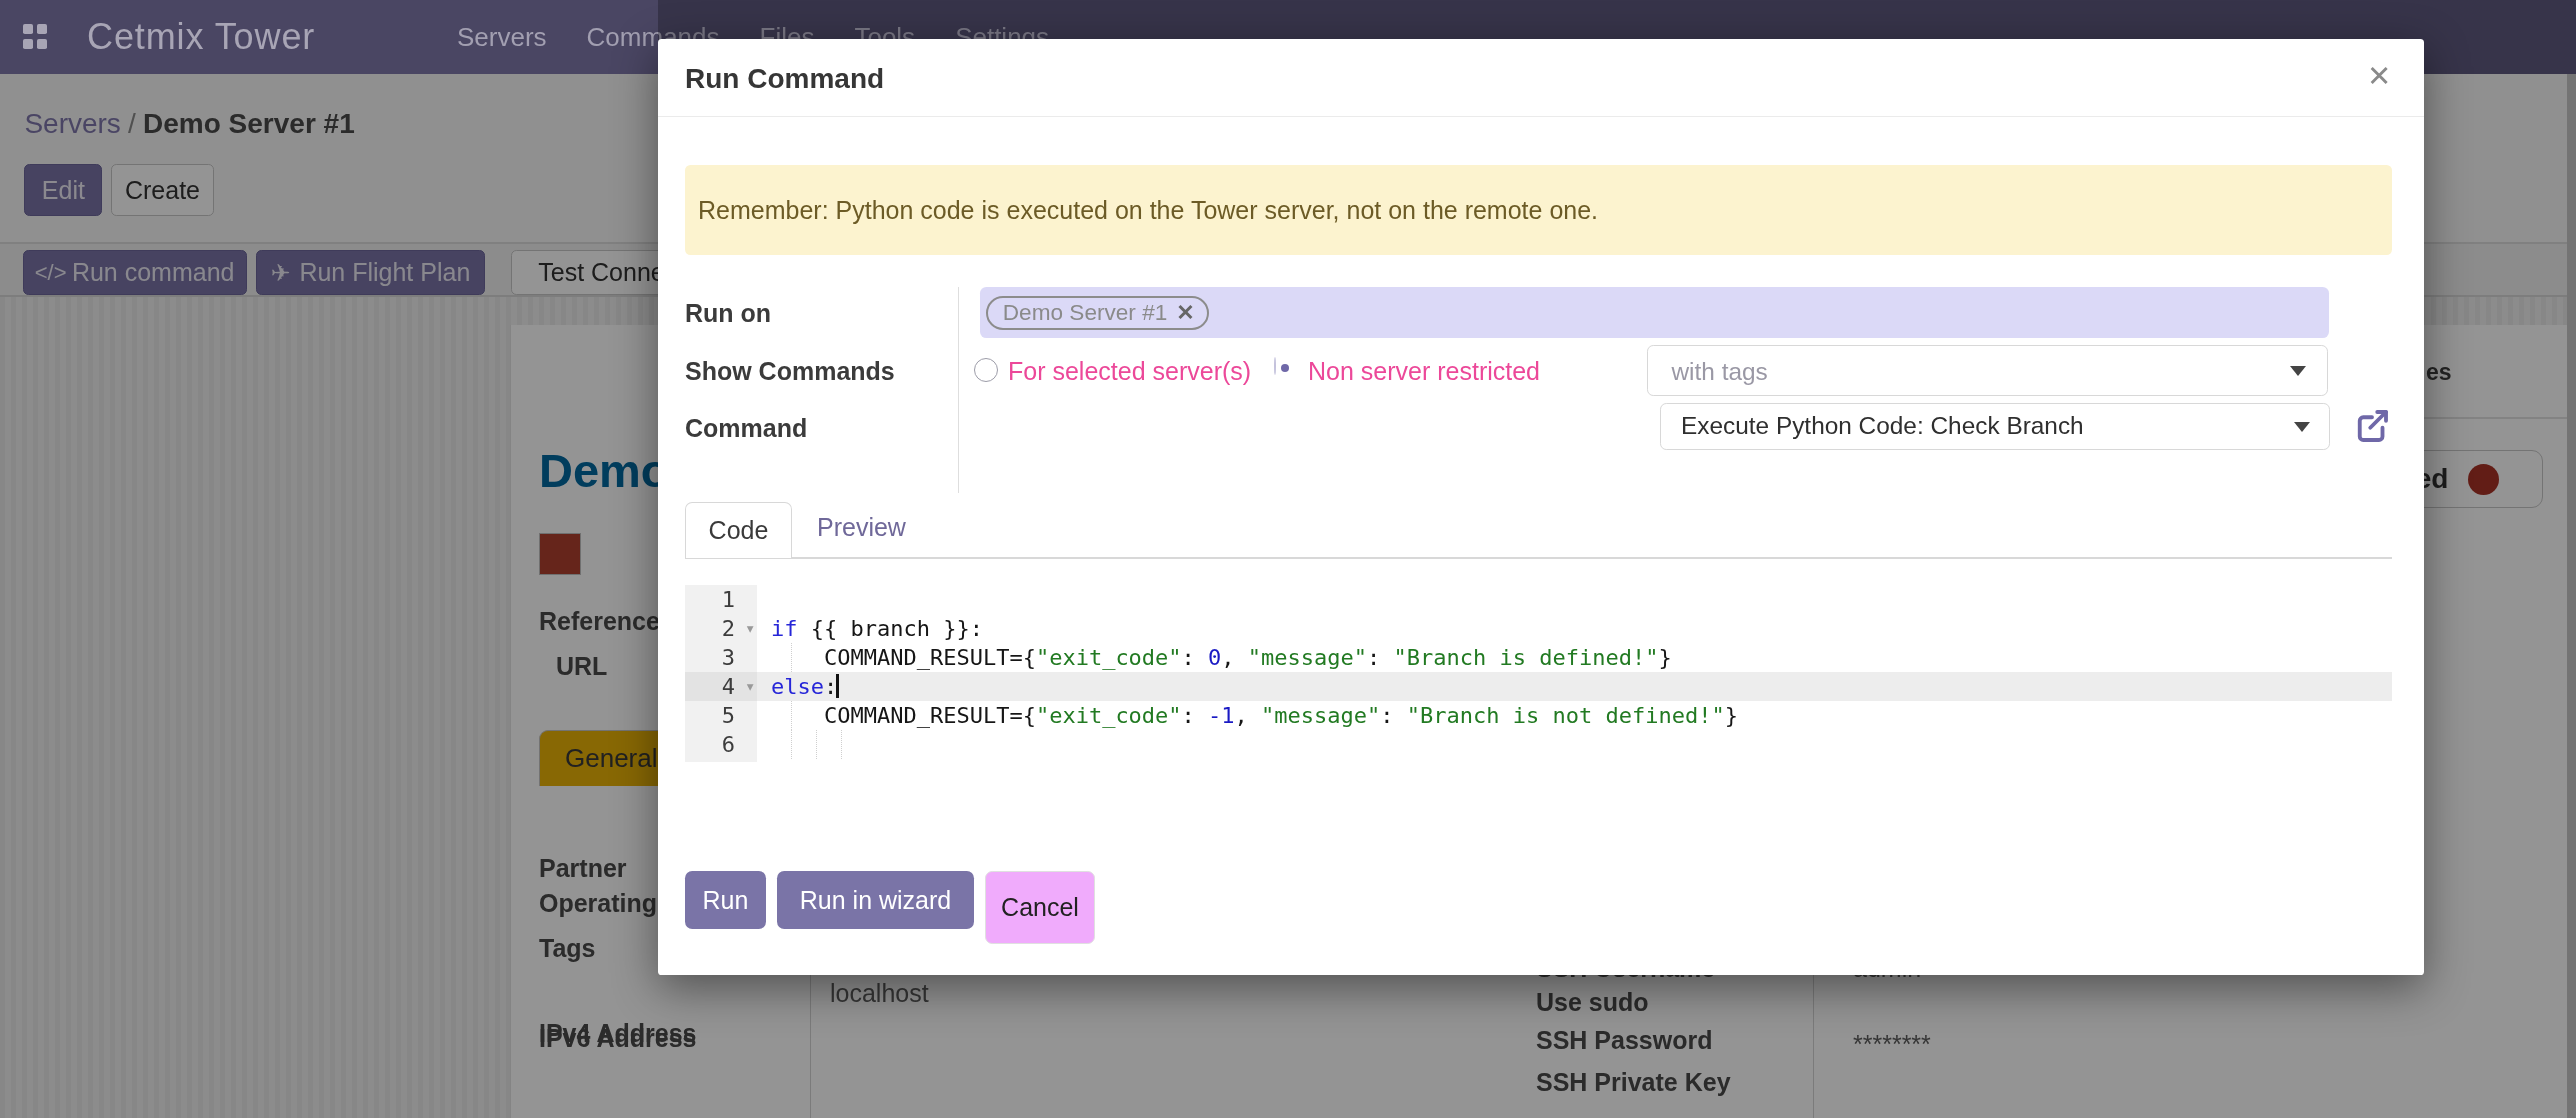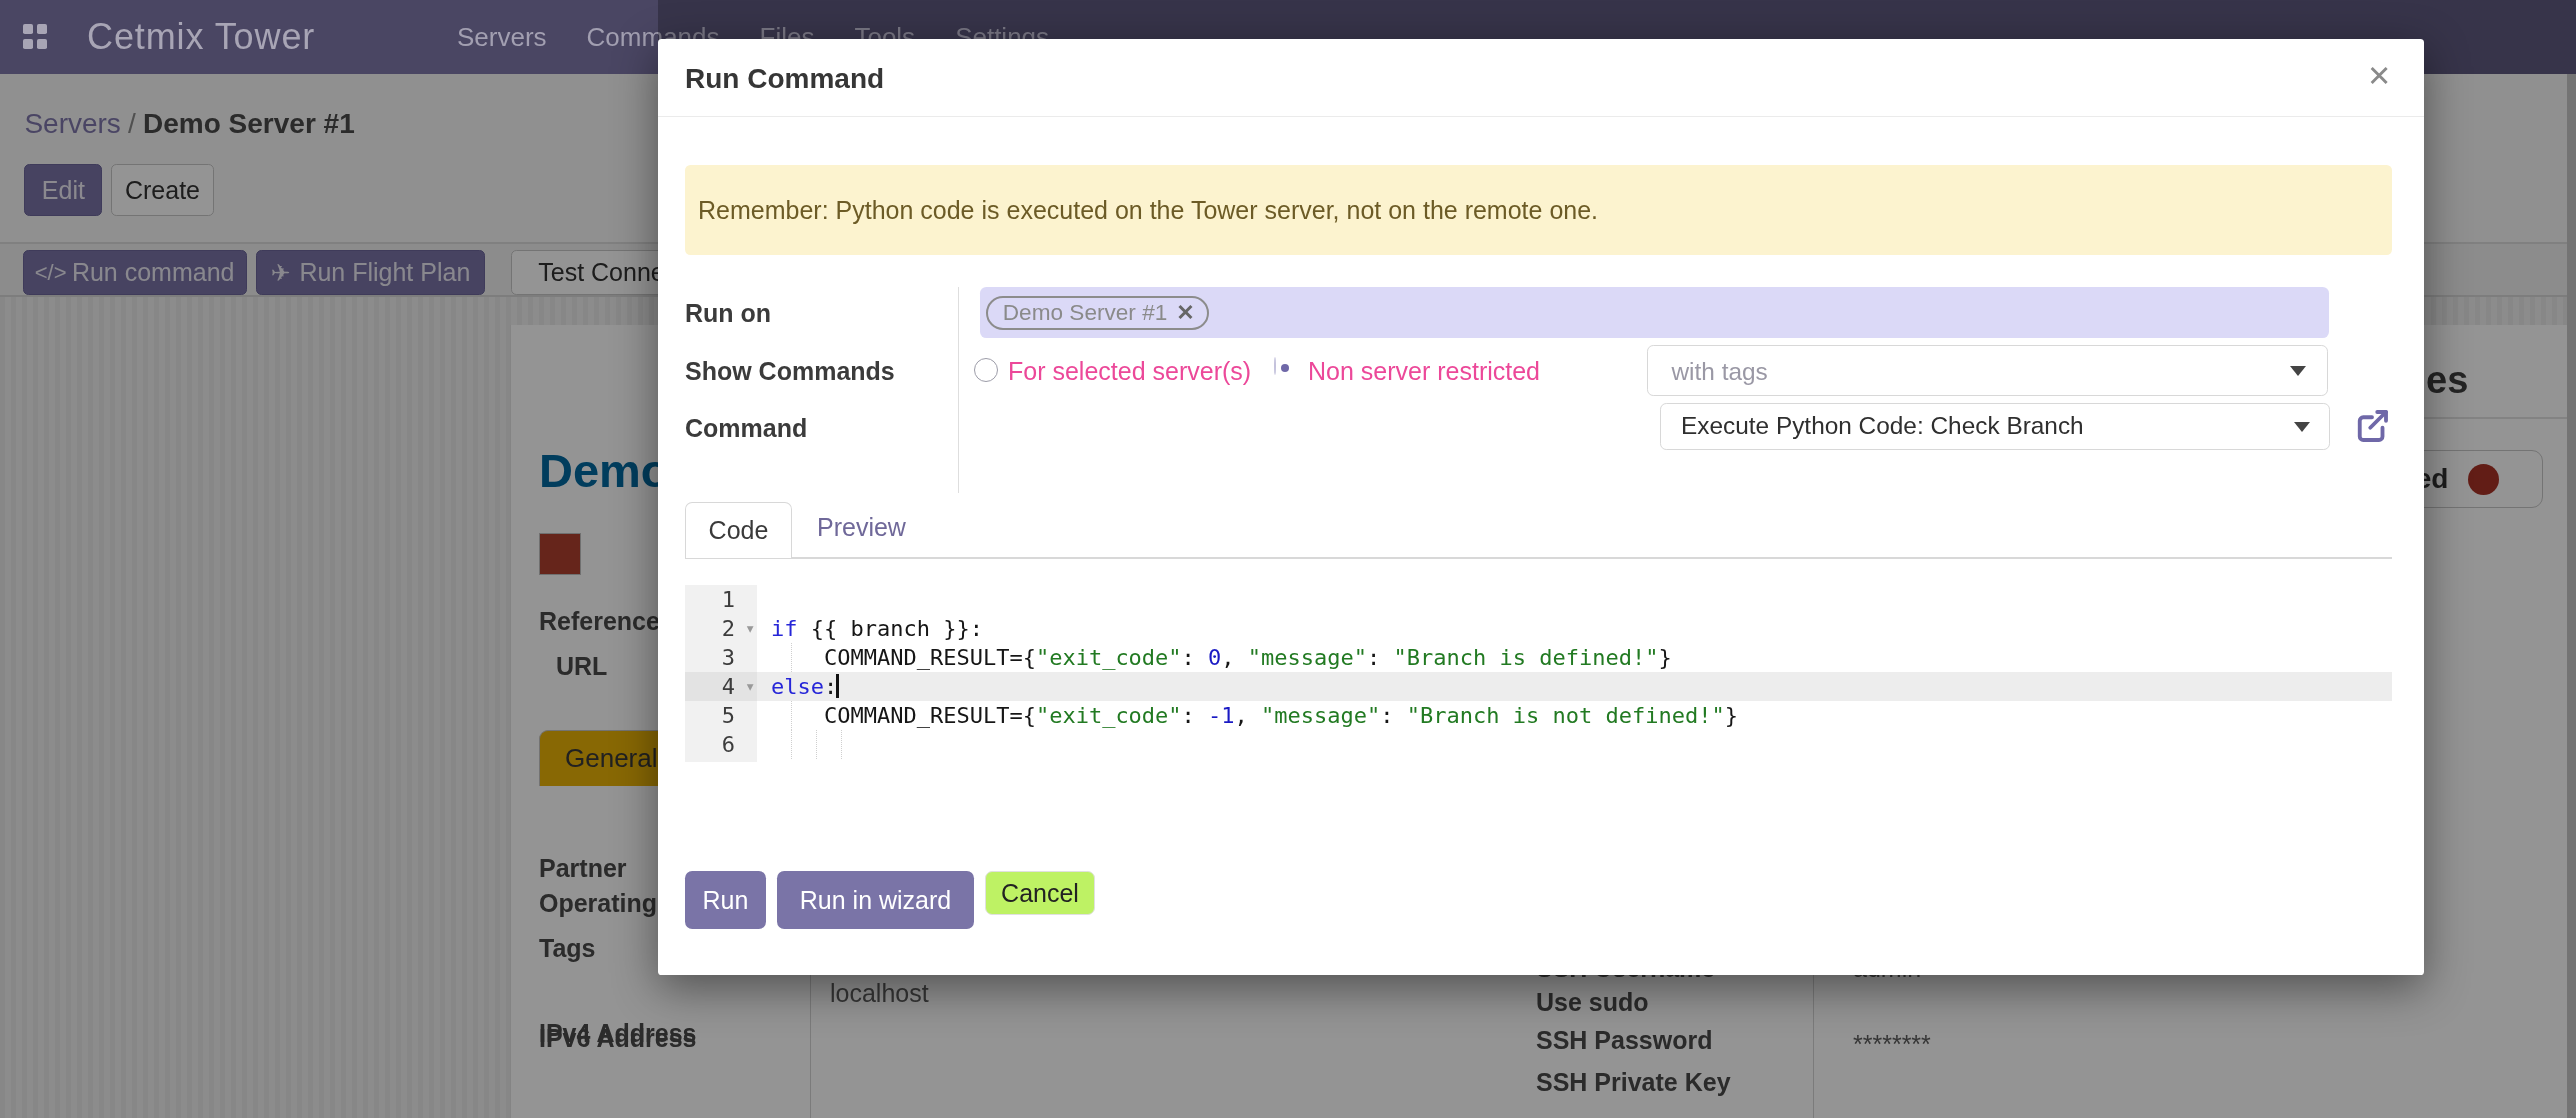--- a/index.html
+++ b/index.html
@@ -89,21 +89,21 @@
   .tok-str{color:#227A22;}
   .tok-num{color:#1A1AC4;}
   .tok-pl{color:#161616;}
   .guide{position:absolute;width:0;height:29px;border-left:1.8px dotted #CFCFCF;}
   #cursor{left:151px;top:89px;width:2.7px;height:24.4px;background:#111;}
 
   
   .fbtn{display:flex;align-items:center;justify-content:center;font-size:25px;border-radius:7.2px;box-sizing:border-box;}
   #btn-run{left:27px;top:832px;width:81px;height:58px;background:#7A74A7;color:#FFF;}
   #btn-wizard{left:119px;top:832px;width:197px;height:58px;background:#7A74A7;color:#FFF;}
-  #btn-cancel{left:327px;top:832px;width:110px;height:44px;background:#bef264;border:1.8px solid #E0E0E0;color:#222;}
+  #btn-cancel{left:327px;top:832px;width:110px;height:73px;background:#f0abfc;border:1.8px solid #E0E0E0;color:#222;}
 </style>
 </head>
 <body>
 
 <div id="screen">
 
   <div id="bg" class="abs">
     <div id="control-panel" class="abs">
       <div id="breadcrumb" class="abs">
         <span class="crumb-link">Servers</span><span class="crumb-sep">/</span><span class="crumb-cur bold">Demo Server #1</span>
@@ -120,21 +120,21 @@
       <div class="abs btn btn-dark" style="left:256px;top:6.3px;width:229px;height:45px;gap:9px;">
         <span style="font-size:23.5px;">✈</span>
         <span>Run Flight Plan</span>
       </div>
       <div class="abs btn btn-white" style="left:511px;top:6.3px;width:181px;height:45px;">Test Conne</div>
     </div>
     <div id="divider2" class="abs"></div>
     <div id="sheet" class="abs"></div>
     <div id="card" class="abs"></div>
 
-    <span class="abs" style="left:2426px;top:285px;font-size:38px;font-weight:600;color:#3F3F3F;">es</span>
+    <span class="abs" style="left:2426px;top:285px;font-size:23px;font-weight:600;color:#3F3F3F;">es</span>
     <div class="abs" style="left:2258px;top:343px;width:309px;height:1.8px;background:#E2E2E2;"></div>
 
     <span id="server-title" class="abs" style="left:539px;top:369px;">Demo</span>
 
     <div id="badge" class="abs" style="left:2368px;top:376px;width:173px;height:56px;">
       <span style="font-size:28px;font-weight:bold;color:#333;margin-left:12.6px;">pped</span>
       <span id="badge-dot" style="margin-left:20px;"></span>
     </div>
 
     <div id="swatch" class="abs" style="left:539px;top:459px;width:40px;height:40px;background:#B0402F;"></div>

